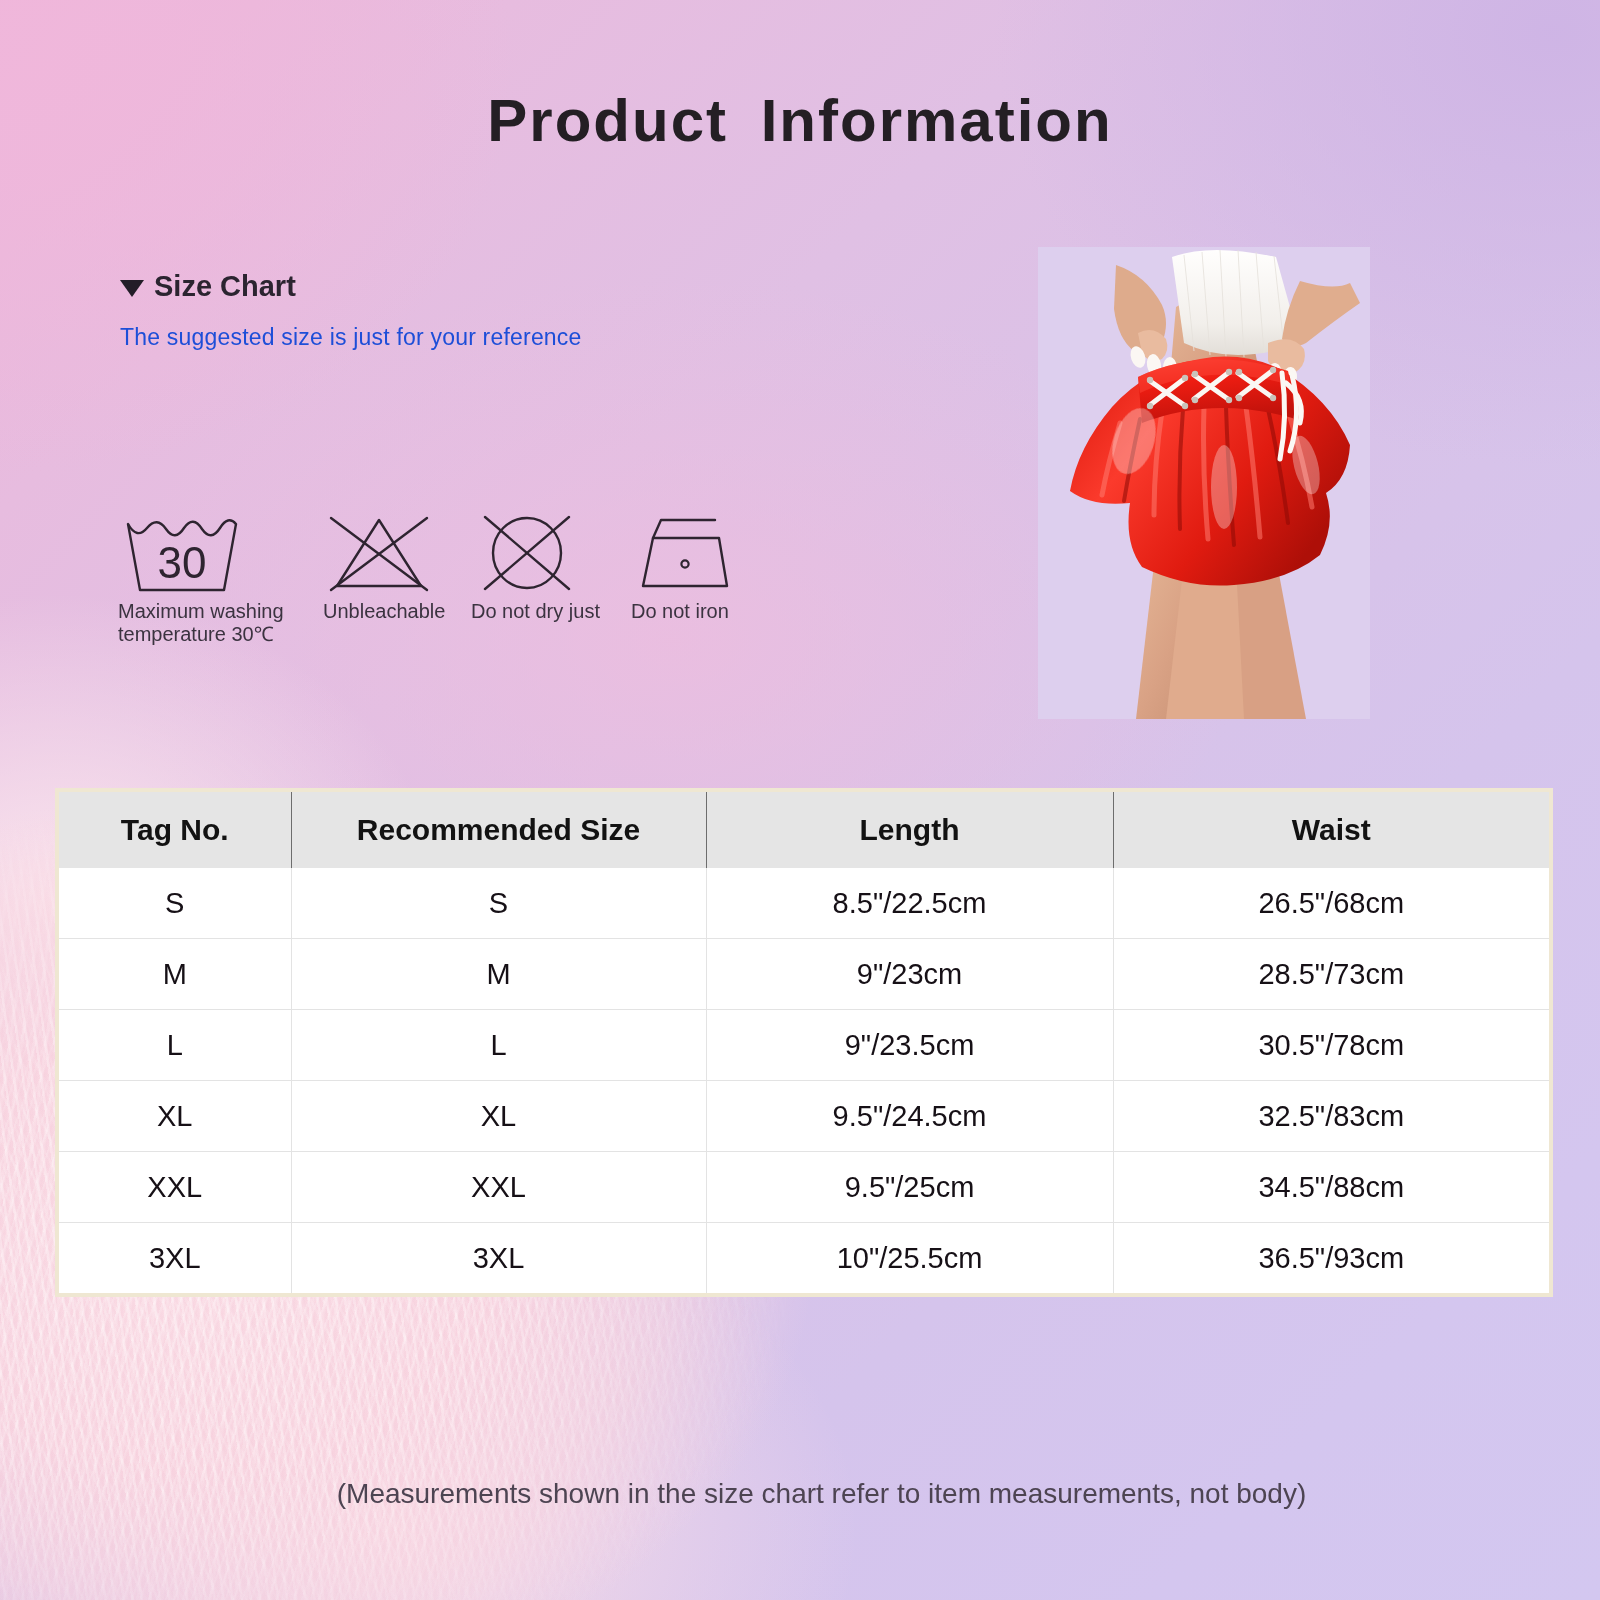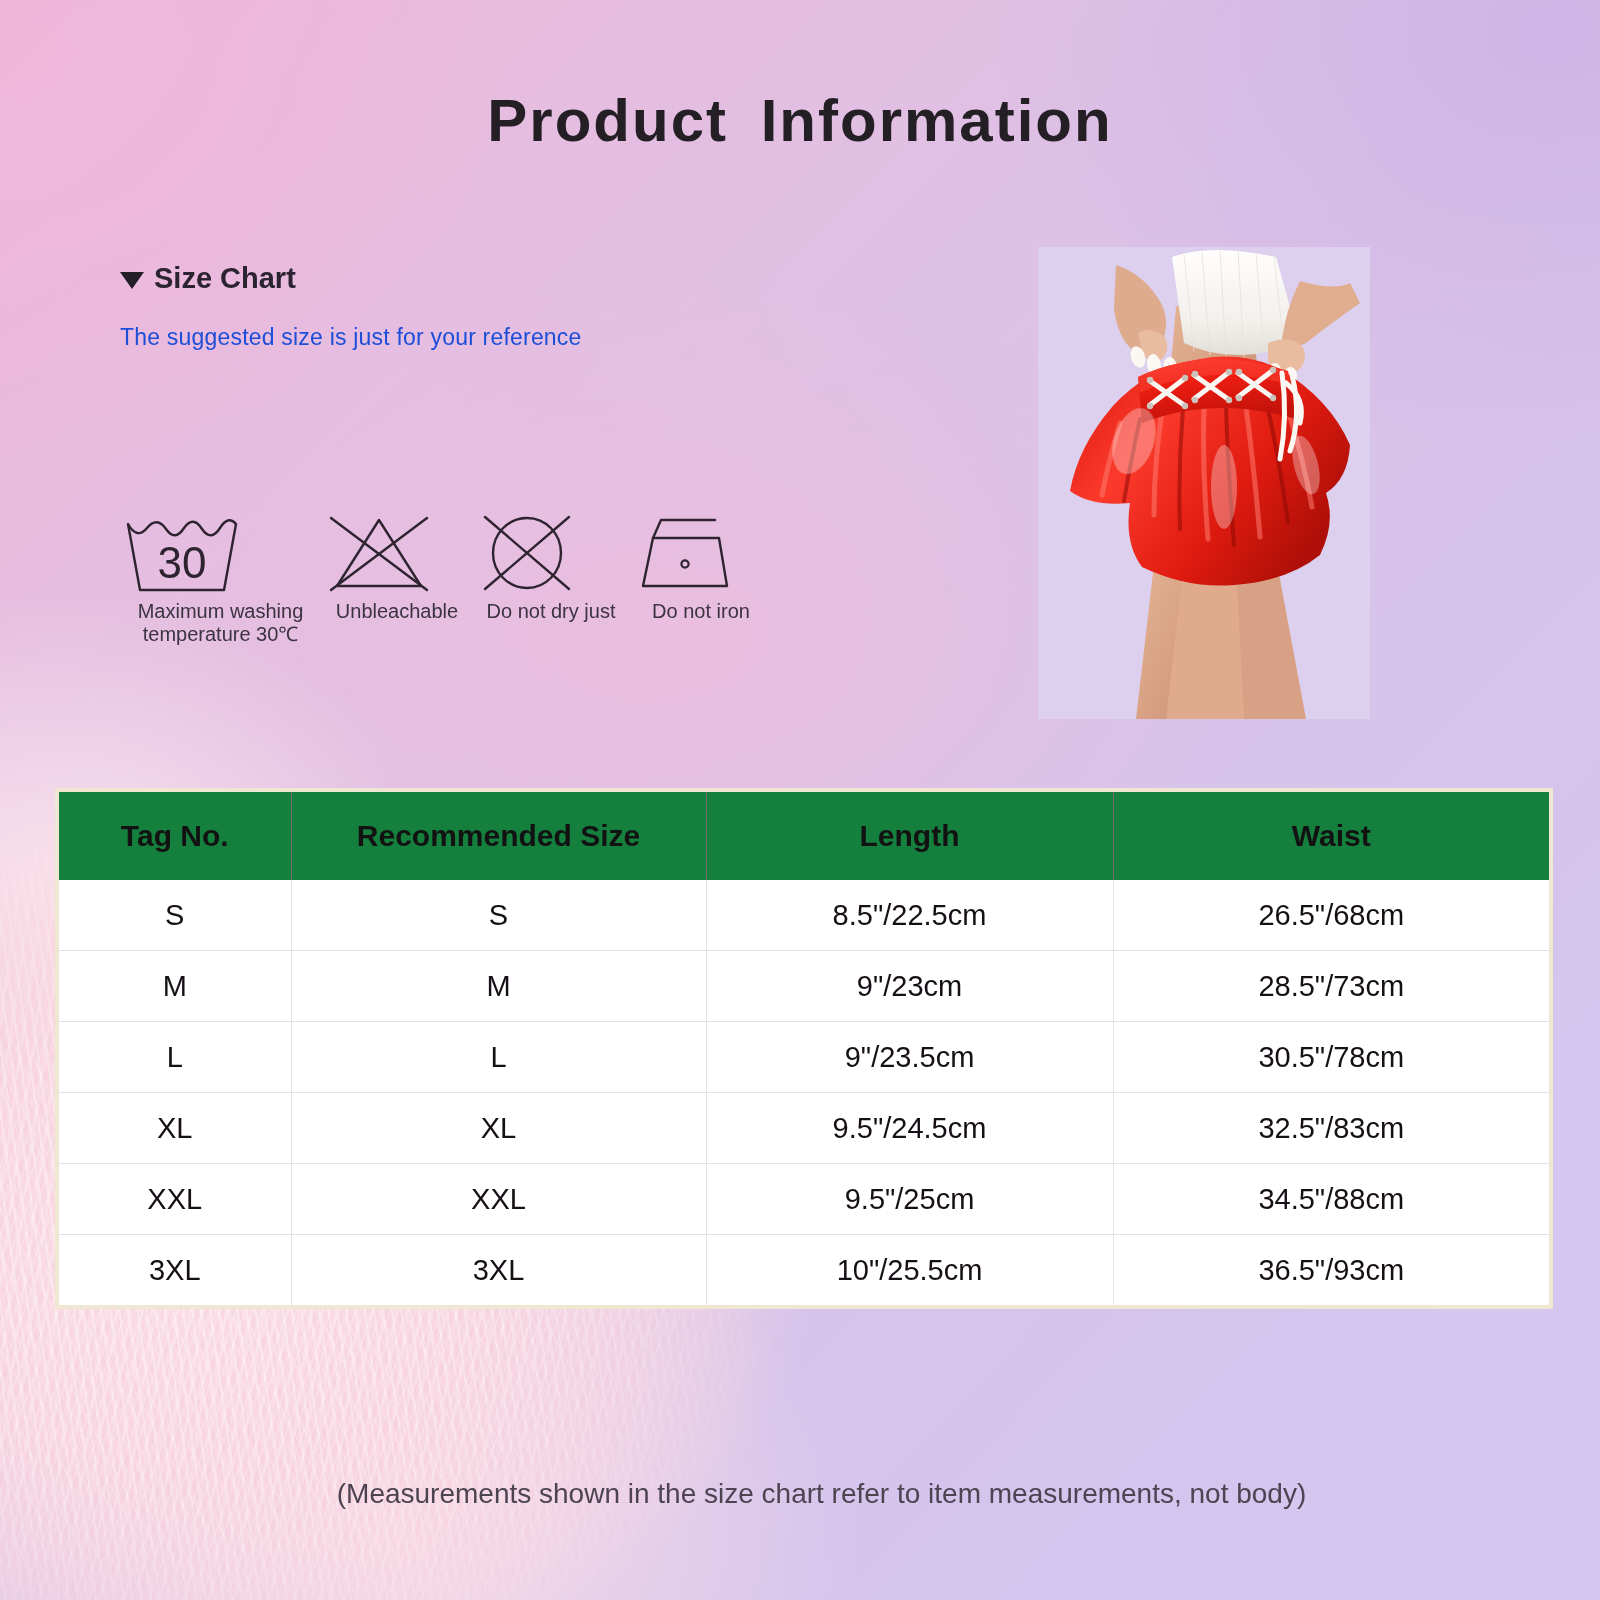--- a/index.html
+++ b/index.html
@@ -81,21 +81,21 @@
     text-align:center;
     font-size:60px;
     font-weight:700;
     letter-spacing:2px;
     color:#241f24;
     word-spacing:14px;
   }
 
   
   .sizechart-head {
-    position:absolute; left:120px; top:262px;
+    position:absolute; left:120px; top:270px;
     display:flex; align-items:center; gap:10px;
     font-size:29px; font-weight:700; color:#2b2430;
   }
   .tri {
     width:0;height:0;
     border-left:12px solid transparent;
     border-right:12px solid transparent;
     border-top:17px solid #231d28;
     display:inline-block;
     margin-top:3px;
@@ -112,21 +112,21 @@
   .care {
     position:absolute; left:118px; top:512px;
     display:flex; align-items:flex-start;
     gap:0;
   }
   .care-item { position:relative; }
   .care-icon { display:block; }
   .care-label {
     font-size:20px; color:#3b3340;
     line-height:23px;
-    text-align:center;
+    text-align:left;
     margin-top:6px;
     white-space:pre-line;
   }
   .ci-0 { width:205px; }
   .ci-0 .care-label { padding-left:0px; }
   .ci-1 { width:148px; }
   .ci-1 .care-label { padding-left:0px; }
   .ci-2 { width:160px; }
   .ci-3 { width:140px; }
 
@@ -147,28 +147,28 @@
     border:4px solid #efe7d2;
     box-sizing:border-box;
     background:#fff;
   }
   table {
     width:100%;
     border-collapse:collapse;
     table-layout:fixed;
   }
   thead th {
-    background:#15803d;
+    background:#e5e5e5;
     color:#121212;
     font-size:30px;
     font-weight:700;
     height:72px;
     border-right:1px solid #6d6d6d;
     text-align:center;
-    padding:8px;
+    padding:2px;
   }
   thead th:last-child { border-right:none;text-align:center; }
   tbody td {
     height:70px;
     font-size:29px;
     color:#161016;
     text-align:center;
     border-right:1px solid #e3e3e3;
     border-top:1px solid #e3e3e3;
     background:#fff;

